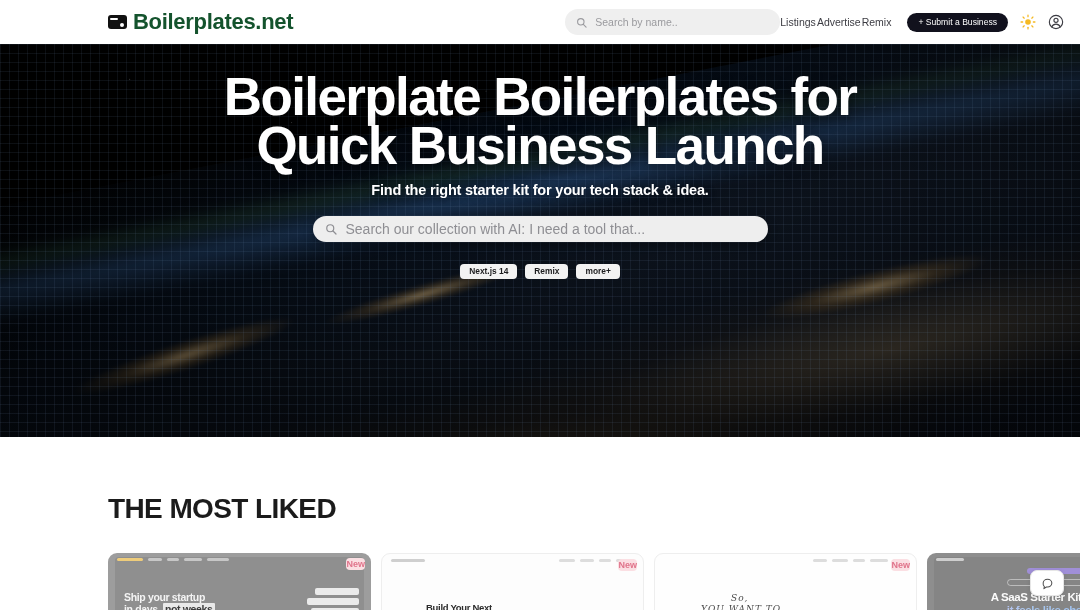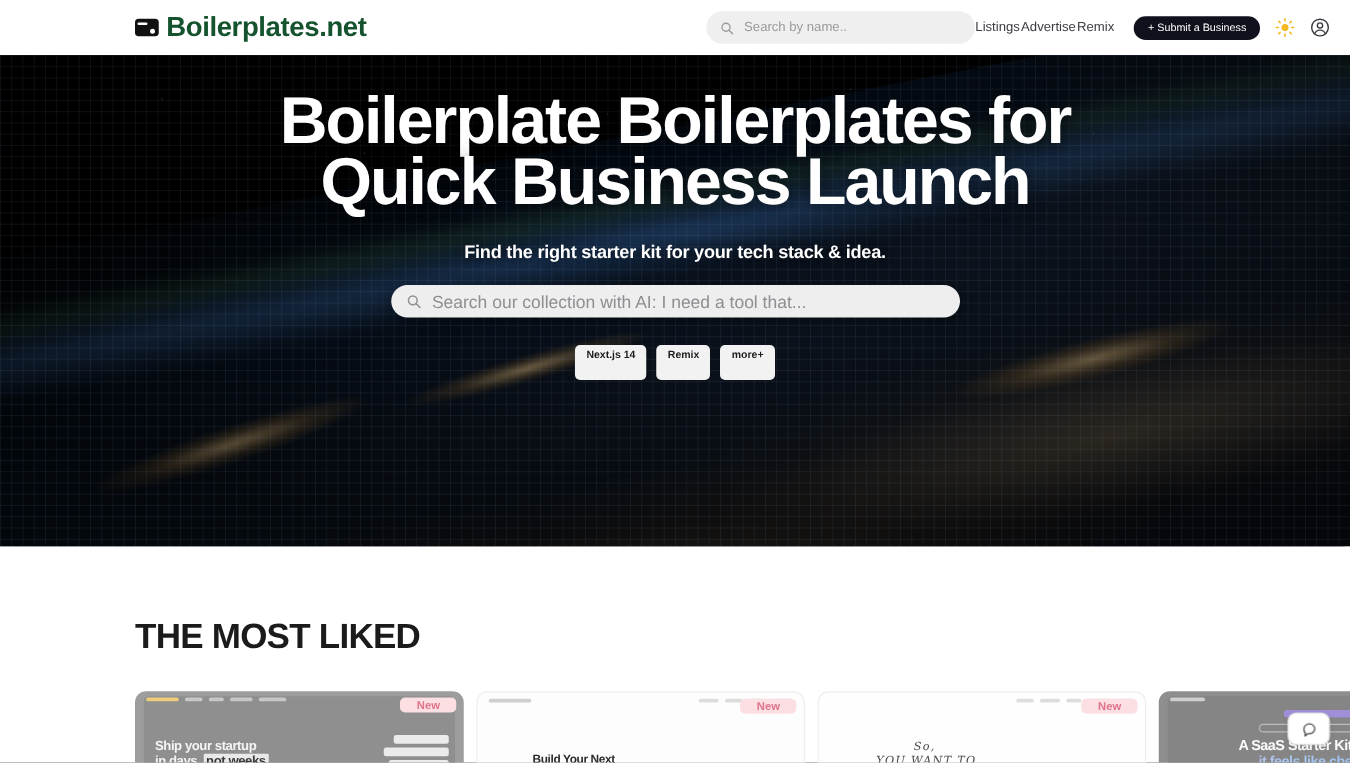--- a/index.html
+++ b/index.html
@@ -113,55 +113,55 @@
     position:relative; z-index:5;
     display:flex; flex-direction:column; align-items:center;
     padding-top:28px;
   }
   .hero-title{
     color:#fff; font-weight:800; font-size:53px; line-height:49px;
     letter-spacing:-1.6px; text-align:center; max-width:740px;
     text-shadow:0 2px 14px rgba(0,0,0,.55);
   }
   .hero-sub{
-    margin-top:24px; color:#fff; font-size:14.5px; font-weight:700;
+    margin-top:12px; color:#fff; font-size:14.5px; font-weight:700;
     letter-spacing:-.2px; text-shadow:0 1px 8px rgba(0,0,0,.6);
   }
   .ai-search{
     margin-top:18px; width:455px; height:26px; border-radius:13px;
     background:#eeeeee; display:flex; align-items:center; gap:9px;
     padding:0 12px; box-shadow:0 2px 10px rgba(0,0,0,.35);
   }
   .ai-search .ph{ font-size:14px; color:#8e8e93; }
 
   .tag-row{ margin-top:22px; display:flex; gap:8px; }
   .tag{
     background:#f2f2f2; color:#1d1d1f;
     font-size:8.4px; font-weight:600;
-    height:28px; line-height:15px; padding:0 9px;
+    height:15px; line-height:15px; padding:0 9px;
     border-radius:4px; white-space:nowrap;
   }
 
   
   .liked{ padding:56px 0 0 108px; }
   .liked-title{
     font-size:28px; font-weight:800; letter-spacing:-.6px; color:#1b1b1b;
   }
   .cards{
     display:flex; gap:10px; margin-top:28px;
   }
   .card{
     width:263px; height:66px; border-radius:9px;
     position:relative; overflow:hidden; flex:none;
   }
   .card-badge{
     position:absolute; right:6px; top:5px; z-index:4;
     background:#fbdfe3; color:#e0748b;
     font-size:9px; font-weight:700;
-    padding:1px 13px; border-radius:4px;
+    padding:1px 0; border-radius:4px;
   }
   .card-topbar{
     position:absolute; left:0; right:0; top:0; height:13px;
     display:flex; align-items:center; gap:5px; padding:0 9px;
   }
   .dot-txt{ height:3px; border-radius:2px; }
 
   
   .c1{ background:#9d9d9d; }
   .c1 .inner{ position:absolute; inset:4px 7px 0 7px; background:#8f8f8f; border-radius:4px; }

